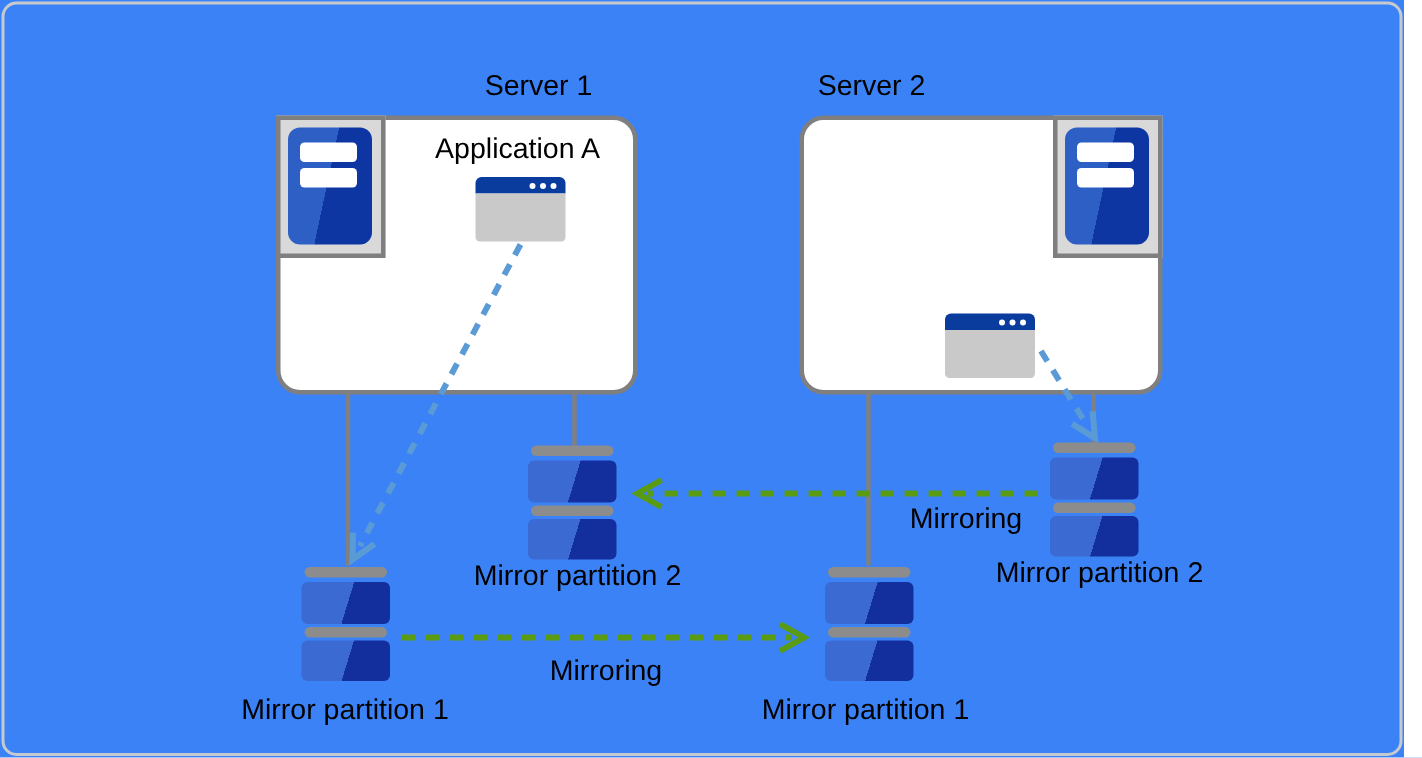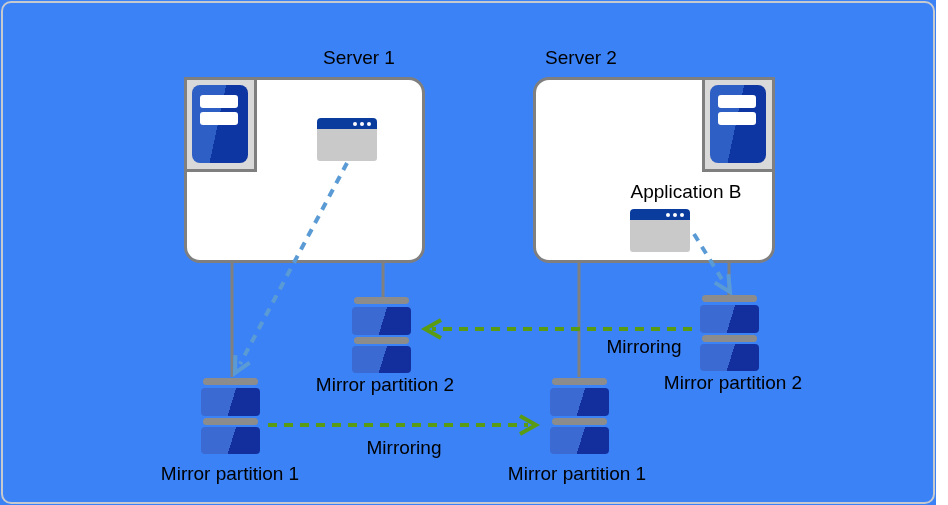--- a/index.html
+++ b/index.html
@@ -146,21 +146,21 @@
   </div>
   <div class="mp" style="left:700px; top:295px;">
     <div class="cap c1"></div>
     <div class="blk k1"></div>
     <div class="cap c2"></div>
     <div class="blk k2"></div>
   </div>
 
   <div class="lbl" style="left:359px; top:47px;">Server 1</div>
   <div class="lbl" style="left:581px; top:47px;">Server 2</div>
-  <div class="lbl" style="left:686px; top:181px;">Application B</div>
+  <div class="lbl" style="left:345px; top:89px;">Application A</div>
   <div class="lbl" style="left:230px; top:463px;">Mirror partition 1</div>
   <div class="lbl" style="left:385px; top:374px;">Mirror partition 2</div>
   <div class="lbl" style="left:577px; top:463px;">Mirror partition 1</div>
   <div class="lbl" style="left:733px; top:372px;">Mirror partition 2</div>
   <div class="lbl" style="left:644px; top:336px;">Mirroring</div>
   <div class="lbl" style="left:404px; top:437px;">Mirroring</div>
 
   <div class="frame"></div>
 </div>
 

